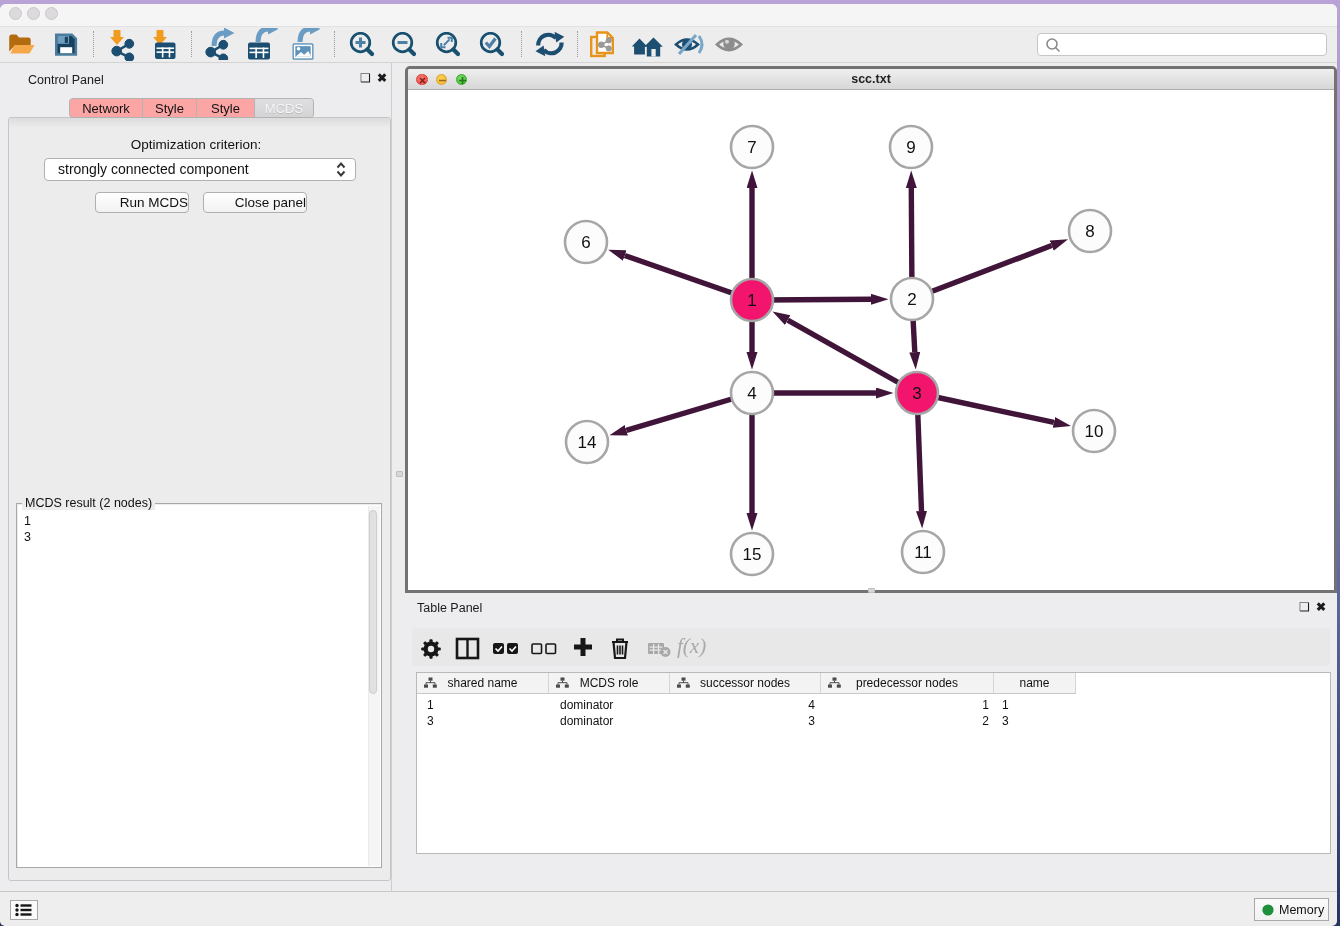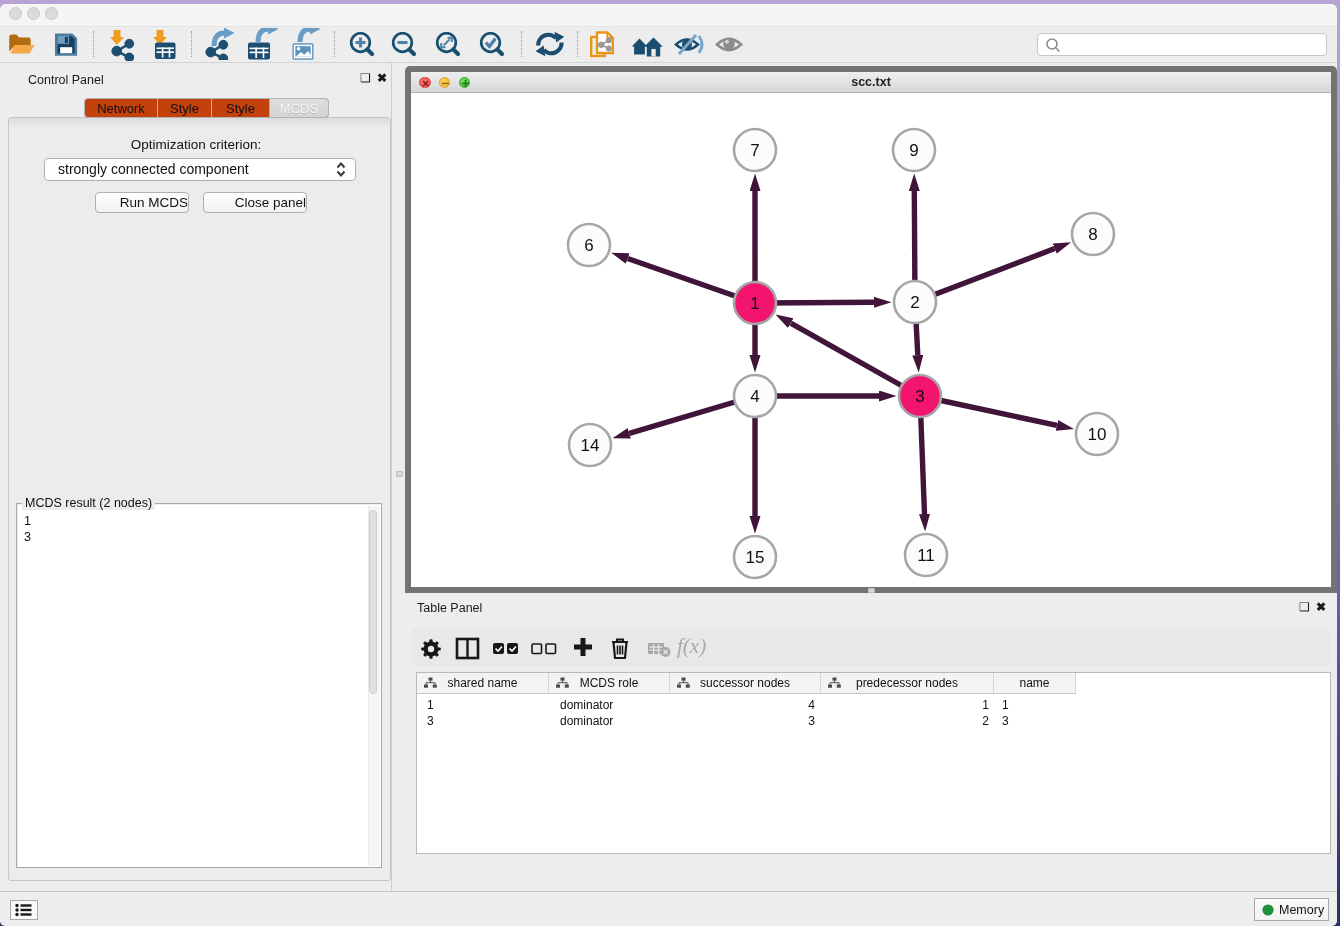--- a/index.html
+++ b/index.html
@@ -8,35 +8,35 @@
 #titlebar{position:absolute;left:0;top:0;width:100%;height:23px;background:#f6f5f6;border-bottom:1px solid #e3e2e3}
 .tl{position:absolute;top:2.5px;width:13px;height:13px;border-radius:50%;background:#dcdadc;border:1px solid #c9c7c9}
 #ttext{position:absolute;top:3px;left:0;width:100%;text-align:center;font-size:13px;color:#b4b0b4}
 #toolbar{position:absolute;left:0;top:23px;width:100%;height:36px;background:#eeedee;border-bottom:1px solid #d4d3d4}
 .sep{position:absolute;top:4px;height:26px;width:0;border-left:1px dotted #999}
 #search{position:absolute;left:1037px;top:6px;width:290px;height:23px;background:#fff;border:1px solid #c7c6c7;border-radius:4px}
 
 #cp{position:absolute;left:0;top:59px;width:392px;height:828px;background:#edecee;border-right:1px solid #cfcecf}
 .ptitle{font-size:12.5px;color:#1b1b1b}
 .wicon{position:absolute;font-size:12px;color:#1b1b1b}
-#tabs{position:absolute;left:84px;top:35px;height:20px;border:1px solid #b4b3b4;border-radius:4px;background:#c2410c;display:flex;overflow:hidden}
+#tabs{position:absolute;left:69px;top:35px;height:20px;border:1px solid #b4b3b4;border-radius:4px;background:#fca5a5;display:flex;overflow:hidden}
 .tab{font-size:13px;color:#111;text-align:center;line-height:19px;border-right:1px solid #b4b3b4}
 .tab:last-child{border-right:none}
 #tabMCDS{background:linear-gradient(180deg,#dedddf,#d4d3d5);color:#f7f6f7;text-shadow:0 1px 0 #bbb}
 #tpane{position:absolute;left:8px;top:54px;width:383px;height:764px;border:1px solid #c6c5c6;border-radius:3px;background:#ececec}
 #tpane .shade{position:absolute;left:0;top:0;width:100%;height:10px;background:linear-gradient(180deg,#dddcdd,#ececec);border-radius:3px 3px 0 0}
 .btn{position:absolute;background:linear-gradient(180deg,#ffffff,#f2f1f2);border:1px solid #b1b0b1;border-radius:4px;font-size:13.5px;color:#111;text-align:right}
 #combo{position:absolute;left:44px;top:95px;width:312px;height:23px;background:#fff;border:1px solid #b1b0b1;border-radius:4px;font-size:14px;color:#111;line-height:21px;padding-left:13px}
 #fieldset{position:absolute;left:16px;top:440px;width:366px;height:365px;border:1px solid #a9a8a9}
 #fieldset .legend{position:absolute;left:5px;top:-8px;background:#ececec;padding:0 3px;font-size:12.5px;color:#111}
 #fieldset .inner{position:absolute;left:1px;top:1px;width:363px;height:362px;background:#fff;font-size:12.5px;color:#111;line-height:16px;padding:8px 0 0 6px}
 #fieldset .sbar{position:absolute;right:1px;top:2px;width:12px;height:360px;background:#f6f5f6;border-left:1px solid #eceaec}
 #fieldset .sthumb{position:absolute;right:4px;top:6px;width:8px;height:184px;background:#e2e1e2;border:1px solid #cfcecf;border-radius:4px}
 
-#net{position:absolute;left:405px;top:62px;width:932px;height:527px;border:6px solid #737373;border-radius:5px 5px 0 0;background:#fff;overflow:hidden}
+#net{position:absolute;left:405px;top:62px;width:932px;height:527px;border:3px solid #737373;border-radius:5px 5px 0 0;background:#fff;overflow:hidden}
 #nettb{position:absolute;left:0;top:0;width:100%;height:21px;background:linear-gradient(180deg,#f0eff0,#d8d7d8);border-bottom:1px solid #b0afb0}
 .lt{position:absolute;top:4.5px;width:11.5px;height:11.5px;border-radius:50%}
 #nettitle{position:absolute;left:0;top:3px;width:100%;text-align:center;font-size:12.5px;font-weight:bold;color:#222}
 #grab{position:absolute;left:868px;top:584px;width:7px;height:5px;background:#d8d7d8;border:1px solid #c0bfc0;border-radius:1px}
 
 #tp{position:absolute;left:393px;top:593px;width:944px;height:294px;background:#edecee}
 #tptb{position:absolute;left:19px;top:31px;width:918px;height:38px;background:#e9e8e9;border-radius:4px}
 #tbl{position:absolute;left:23px;top:75px;width:915px;height:182px;background:#fff;border:1px solid #bab9ba}
 .hc{position:absolute;top:0;height:20px;background:#f4f3f4;border-right:1px solid #d7d6d7;font-size:12px;color:#111;text-align:center;line-height:21px}
 #hrow{position:absolute;left:0;top:0;width:659px;height:21px;border-bottom:1px solid #c9c8c9}

